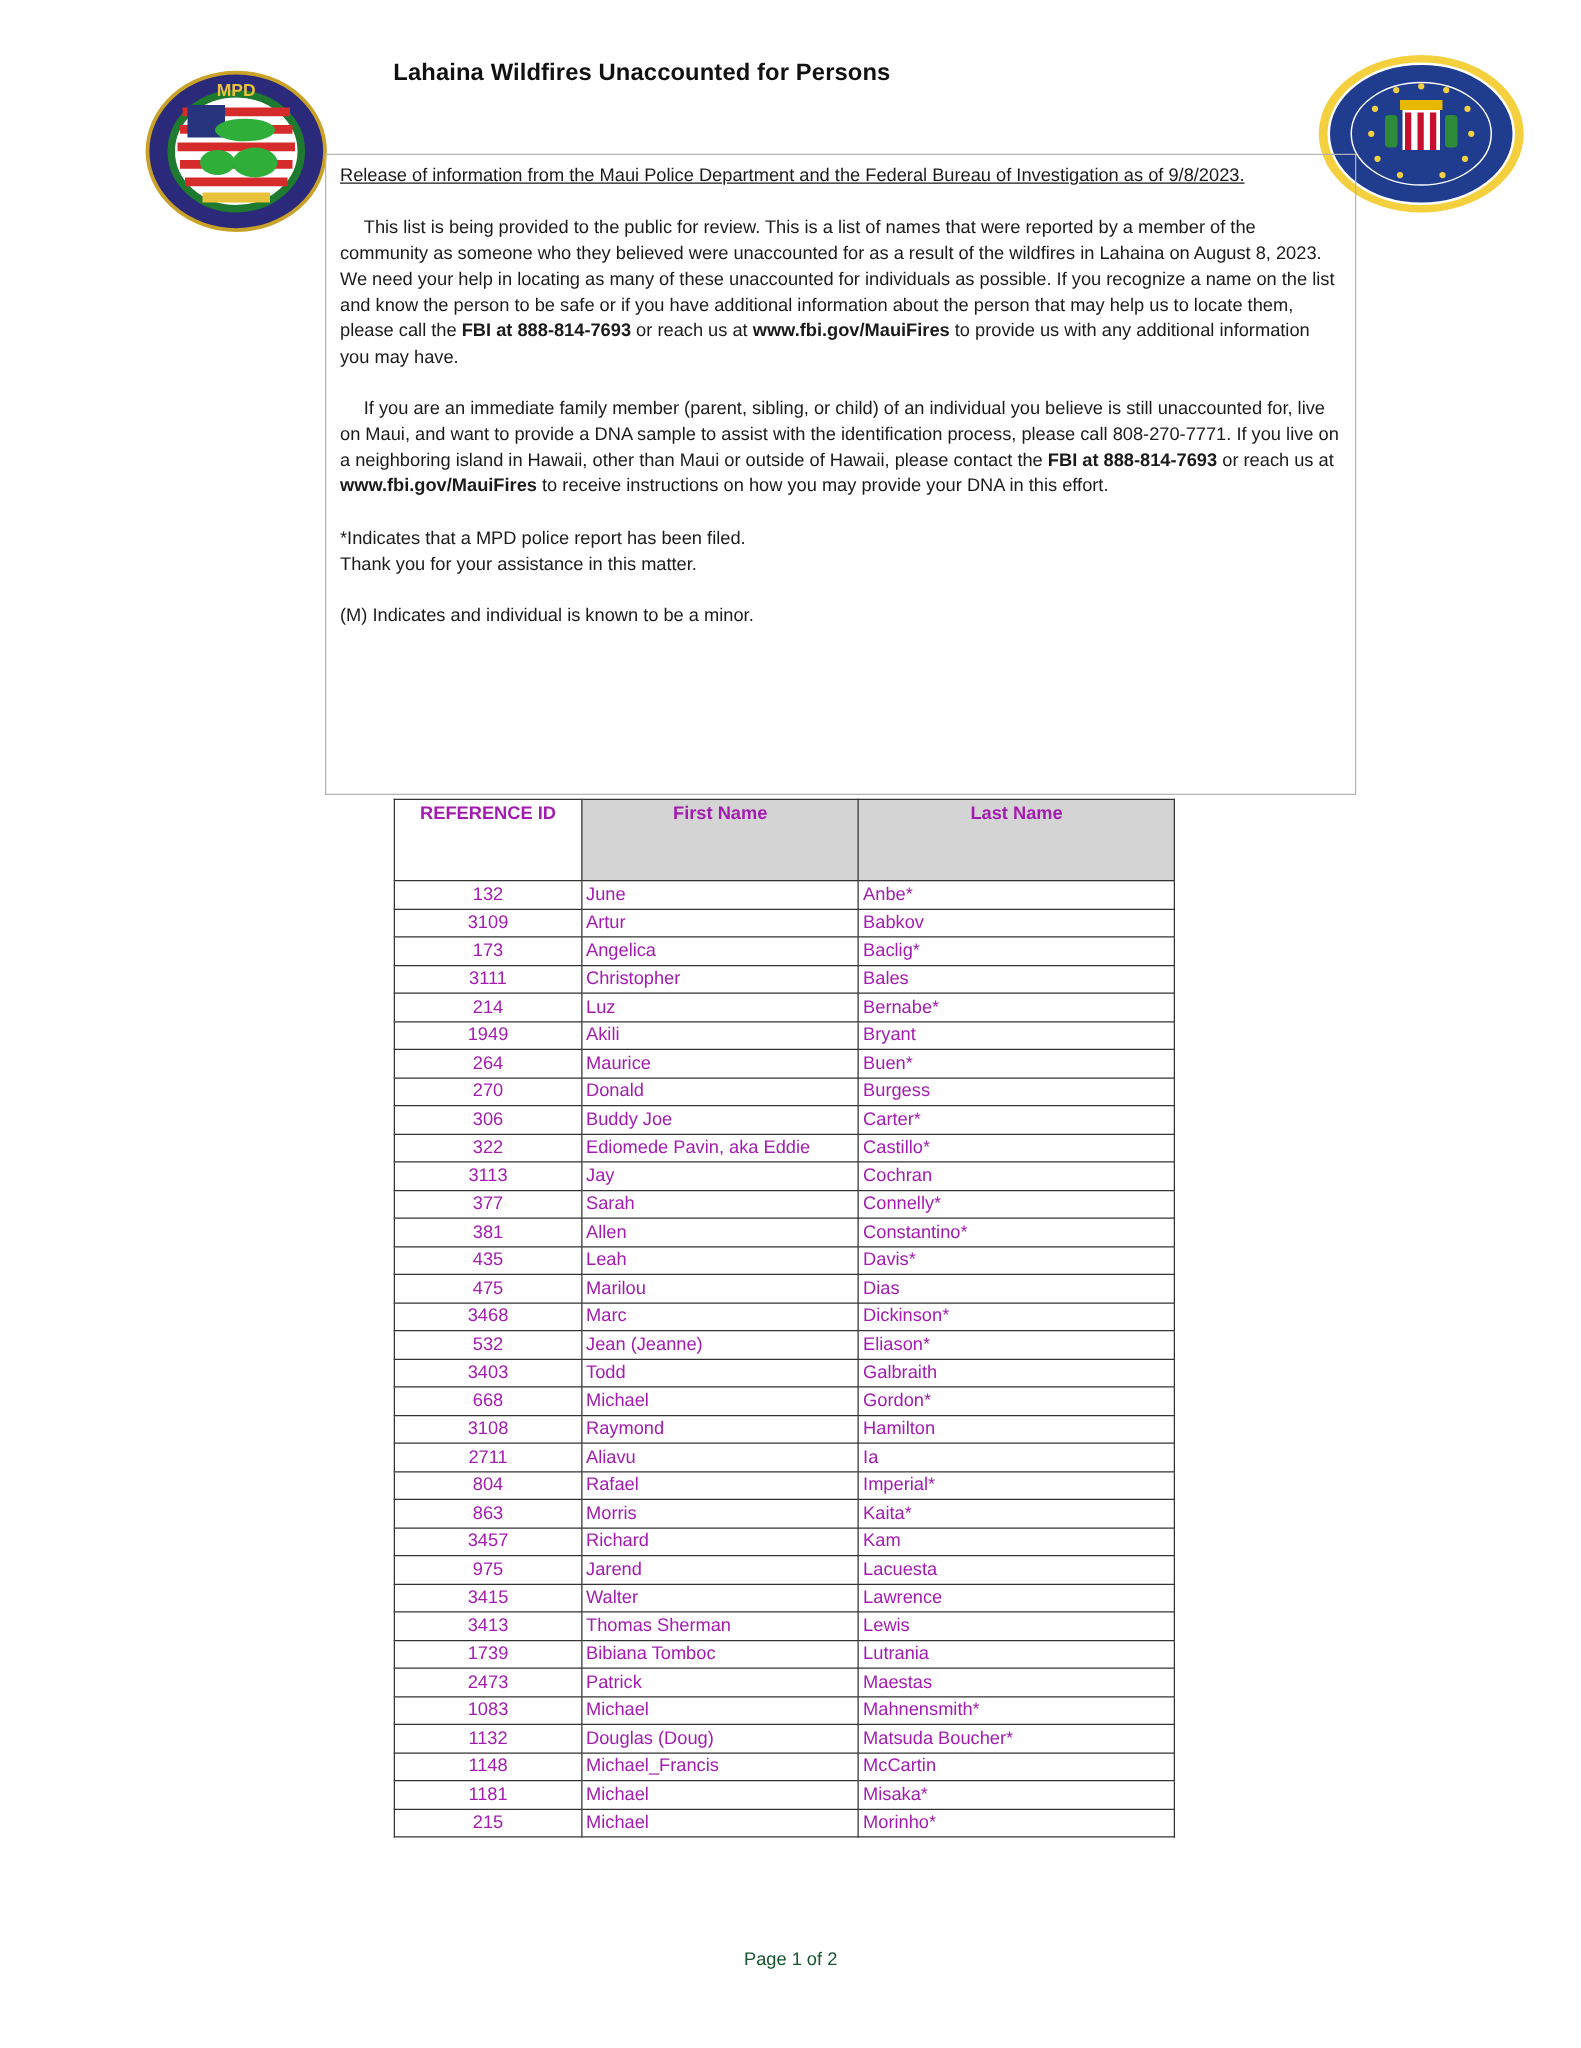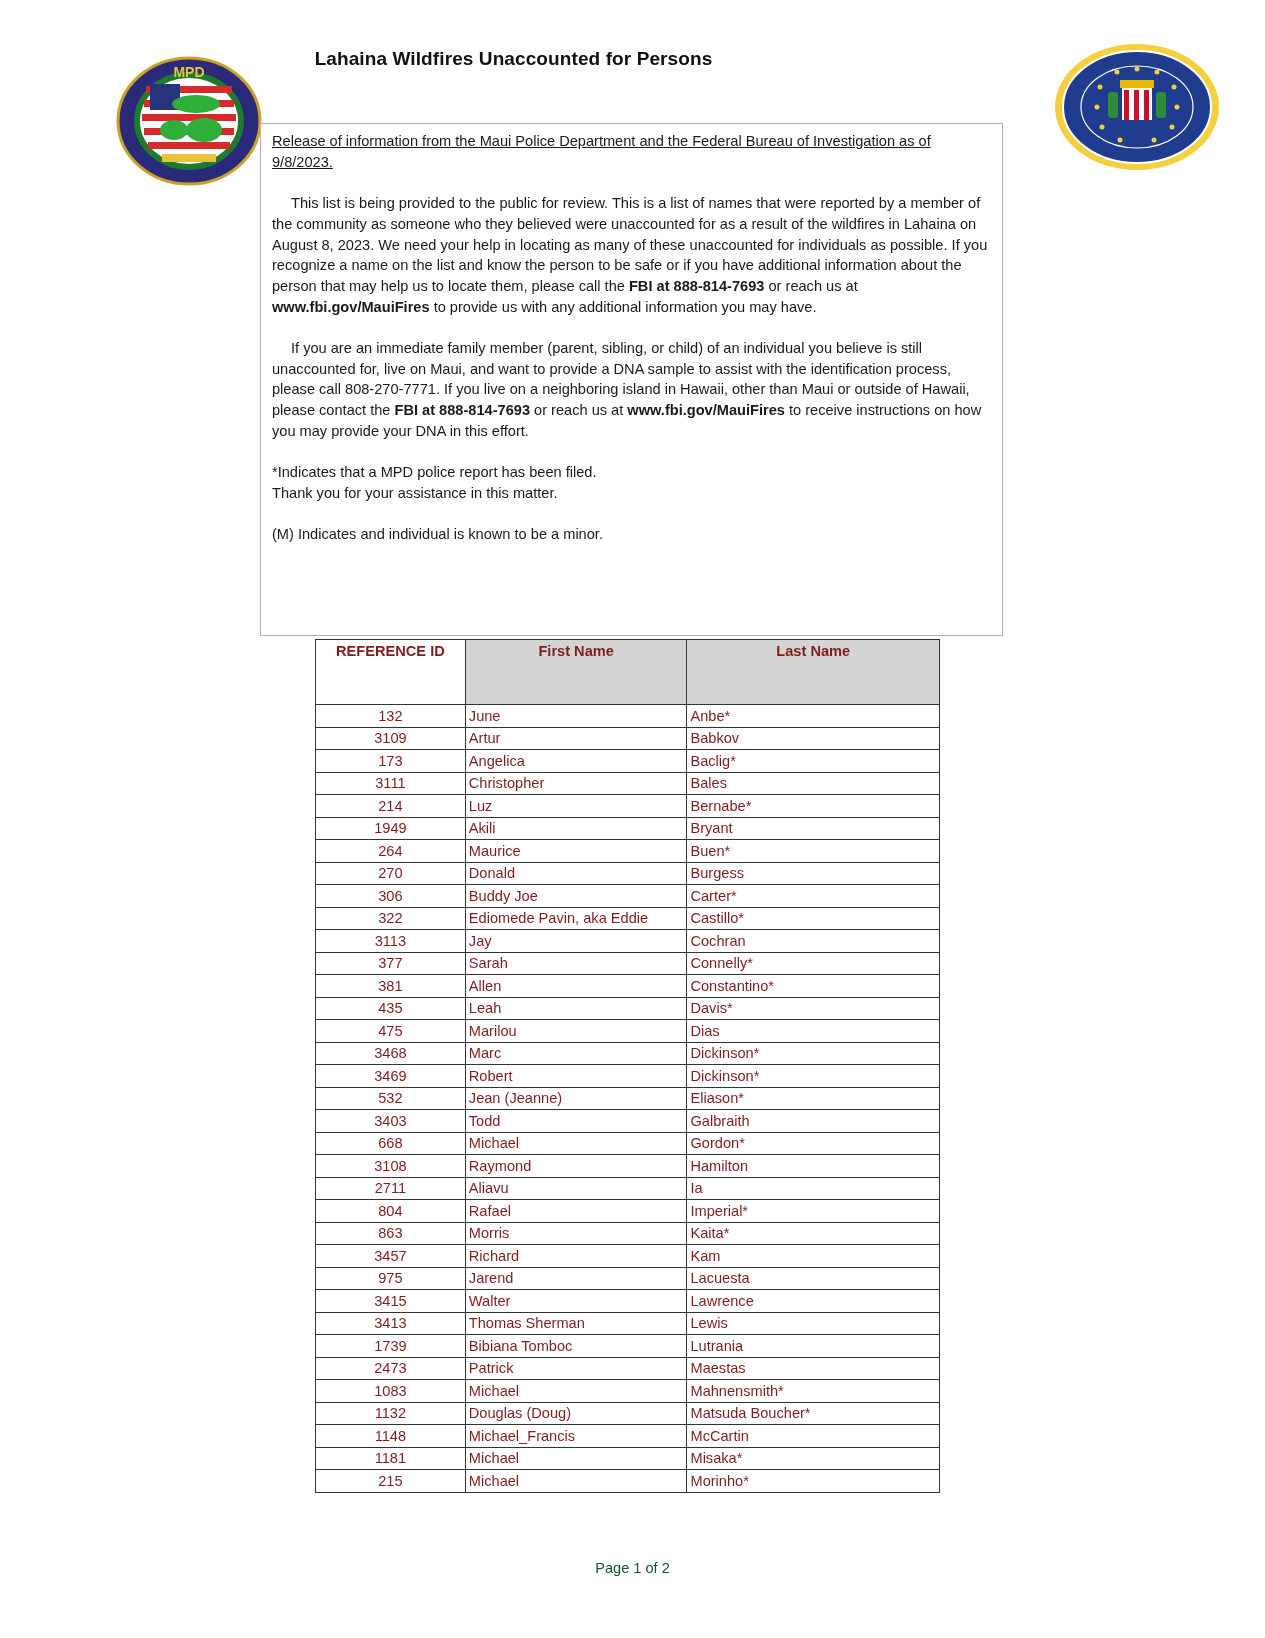--- a/index.html
+++ b/index.html
@@ -18,40 +18,40 @@
       font-weight: bold;
       letter-spacing: 0.1px;
     }
     .logo { position: absolute; }
     .logo-mpd { left: 116px; top: 56px; width: 146px; height: 130px; }
     .logo-fbi { left: 1052px; top: 42px; width: 170px; height: 130px; }
 
     .info-box {
       position: absolute;
       left: 260px; top: 123px;
-      width: 743px; height: 513px;
+      width: 825px; height: 513px;
       border: 1px solid #b3b3b3;
       padding: 7px 11px 0 11px;
       font-size: 14.6px;
       line-height: 20.7px;
       color: #1a1a1a;
     }
     .info-box p { margin-bottom: 20.7px; }
     .info-box .heading { text-decoration: underline; }
     .info-box .indent { text-indent: 19px; }
     .info-box b { font-weight: bold; }
     .info-box .note { margin-bottom: 0; }
 
     table.roster {
       position: absolute;
       left: 315px; top: 639px;
       width: 625px;
       border-collapse: collapse;
       font-size: 14.6px;
-      color: #7f1d1d;
+      color: #a21caf;
     }
     table.roster th, table.roster td {
       border: 1.5px solid #333;
       padding: 0 3px;
     }
     table.roster th {
       height: 65px;
       vertical-align: top;
       padding-top: 3px;
       font-weight: bold;
@@ -222,25 +222,20 @@
         <td class="id">475</td>
         <td class="first">Marilou</td>
         <td class="last">Dias</td>
       </tr>
       <tr>
         <td class="id">3468</td>
         <td class="first">Marc</td>
         <td class="last">Dickinson*</td>
       </tr>
       <tr>
-        <td class="id">3469</td>
-        <td class="first">Robert</td>
-        <td class="last">Dickinson*</td>
-      </tr>
-      <tr>
         <td class="id">532</td>
         <td class="first">Jean (Jeanne)</td>
         <td class="last">Eliason*</td>
       </tr>
       <tr>
         <td class="id">3403</td>
         <td class="first">Todd</td>
         <td class="last">Galbraith</td>
       </tr>
       <tr>

